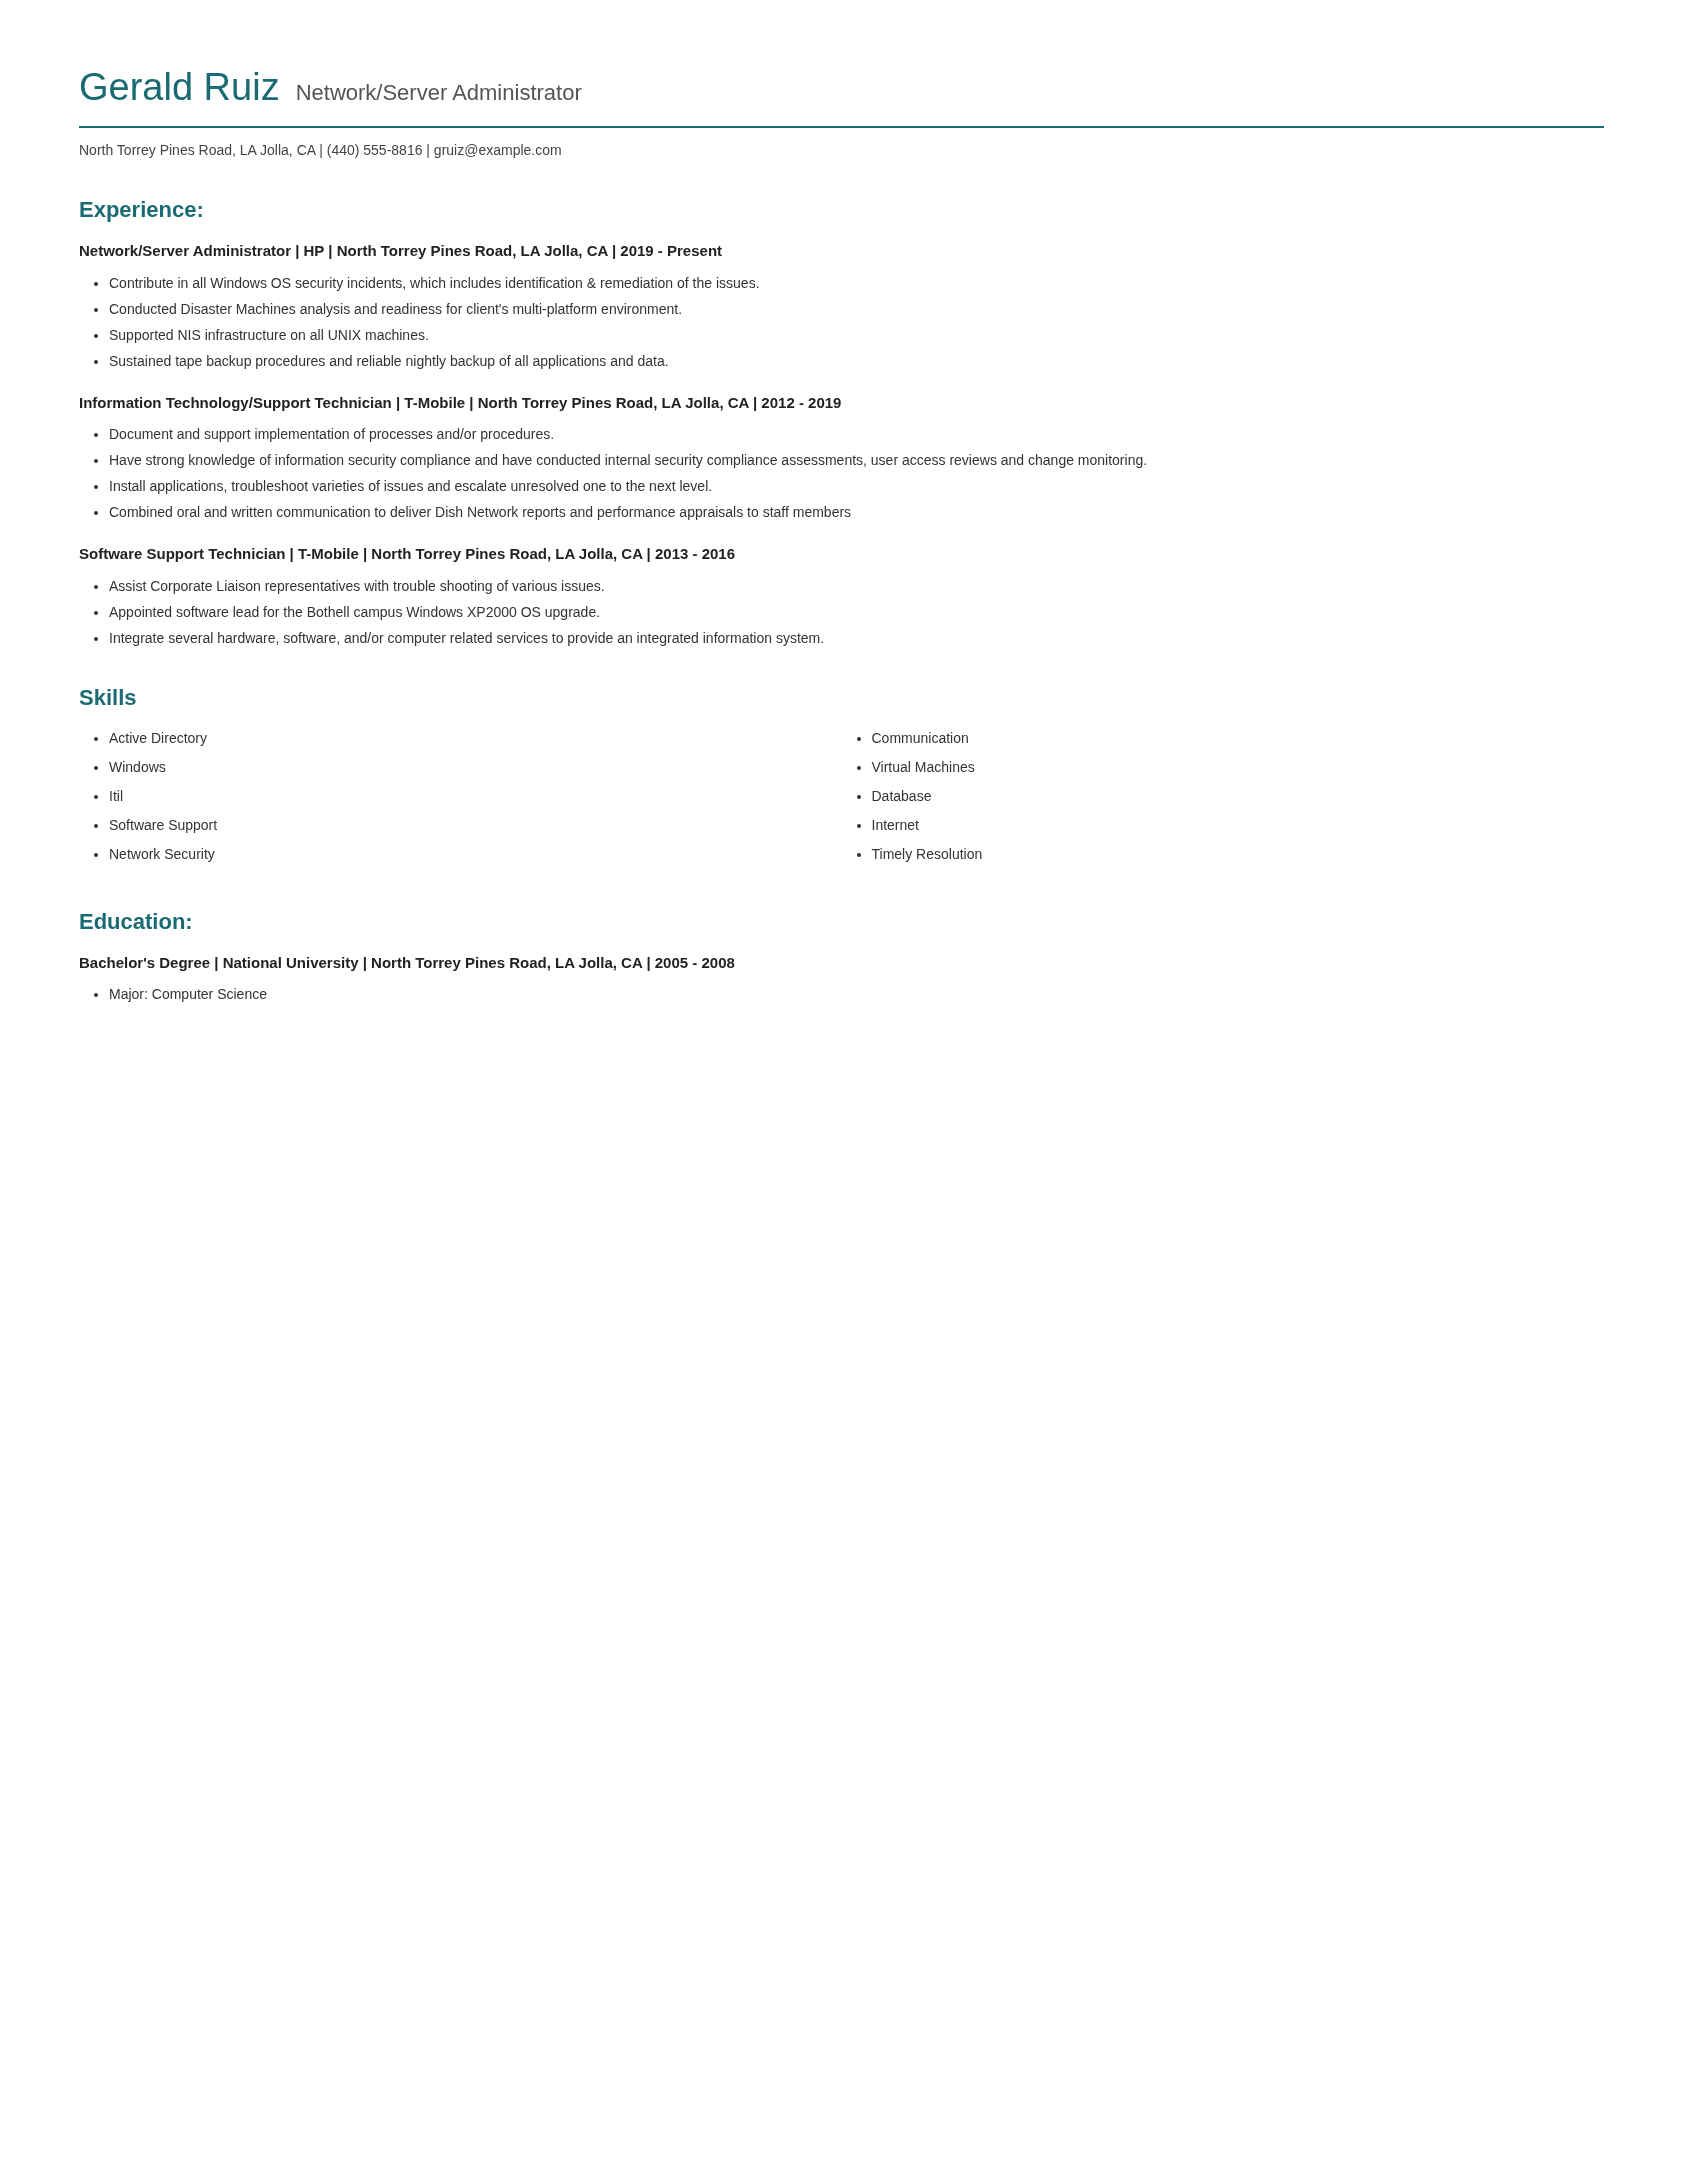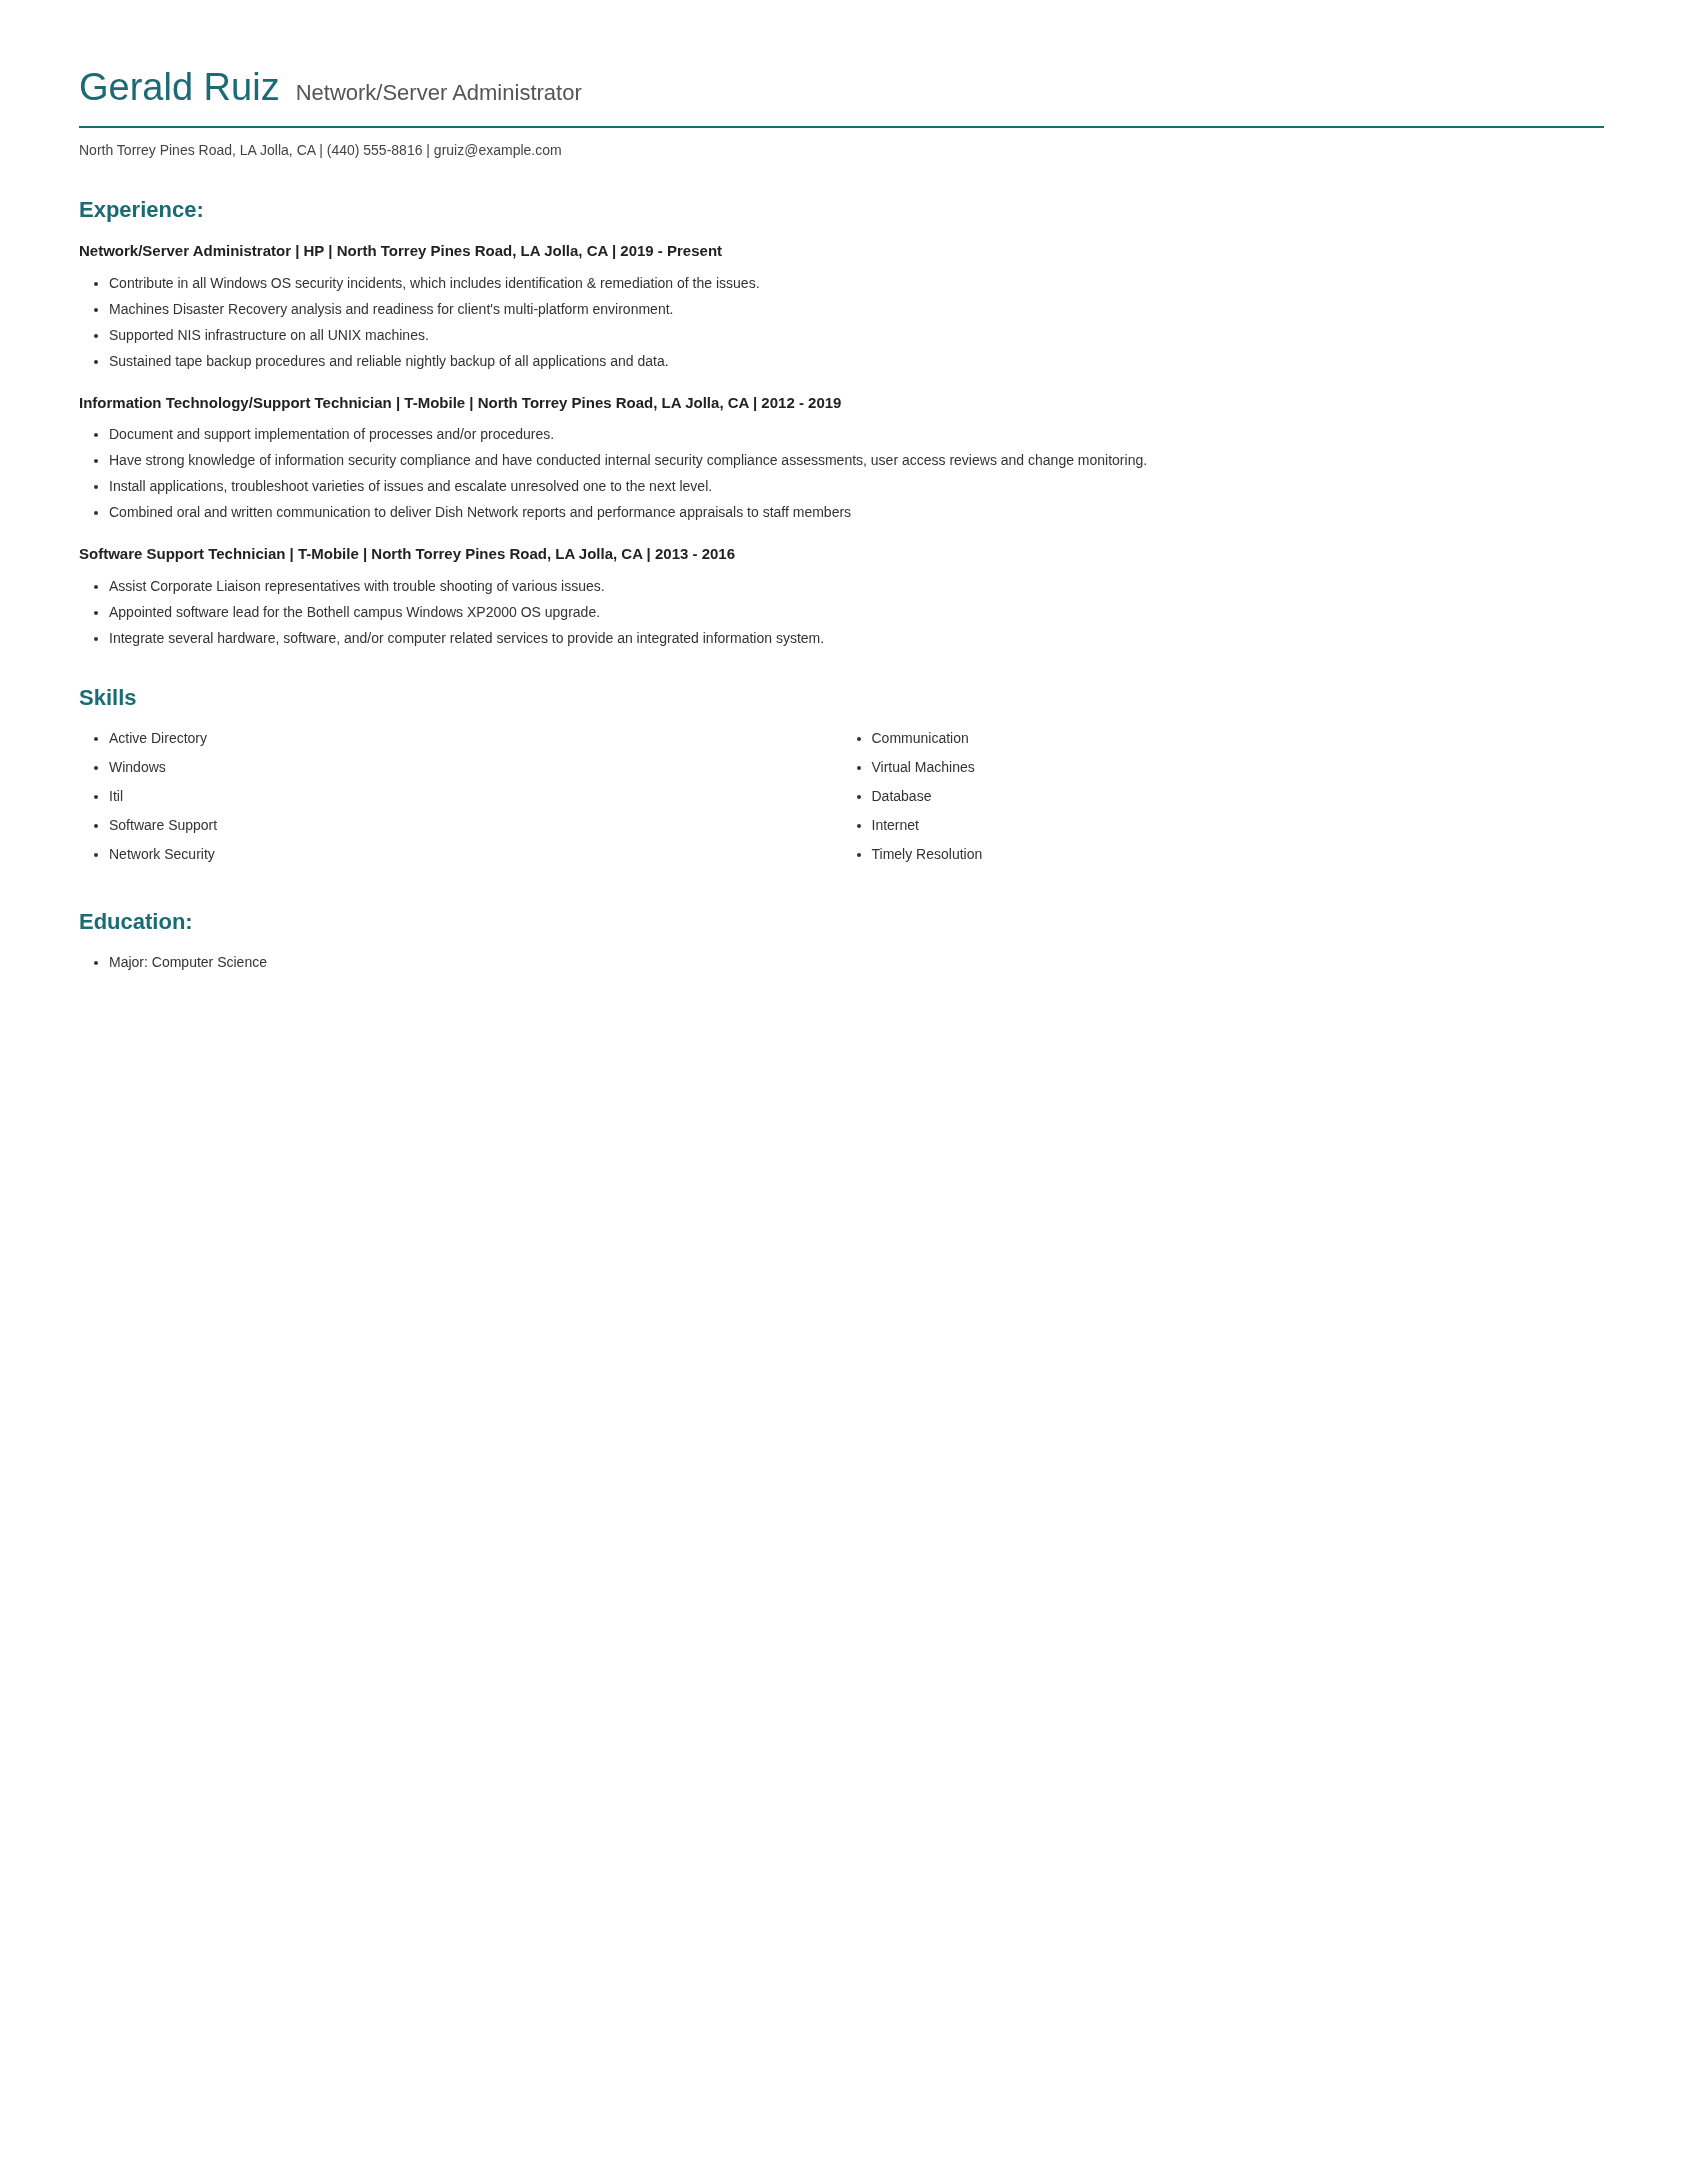--- a/index.html
+++ b/index.html
@@ -97,21 +97,21 @@
 <hr class="divider">
 <div class="contact-info">North Torrey Pines Road, LA Jolla, CA  |  (440) 555-8816  |  gruiz@example.com</div>
 
 <div class="section-title">Experience:</div>
 
 <div id="experience-container">
     <div style="margin-bottom: 18px;">
       <div class="job-title">Network/Server Administrator | HP | North Torrey Pines Road, LA Jolla, CA | 2019 - Present</div>
       <ul class="bullet-list">
         <li>Contribute in all Windows OS security incidents, which includes identification &amp; remediation of the issues.</li>
-        <li>Machines Disaster Recovery analysis and readiness for client's multi-platform environment.</li>
+        <li>Conducted Disaster Machines analysis and readiness for client's multi-platform environment.</li>
         <li>Supported NIS infrastructure on all UNIX machines.</li>
         <li>Sustained tape backup procedures and reliable nightly backup of all applications and data.</li>
       </ul>
     </div>
     <div style="margin-bottom: 18px;">
       <div class="job-title">Information Technology/Support Technician | T-Mobile | North Torrey Pines Road, LA Jolla, CA | 2012 - 2019</div>
       <ul class="bullet-list">
         <li>Document and support implementation of processes and/or procedures.</li>
         <li>Have strong knowledge of information security compliance and have conducted internal security compliance assessments, user access reviews and change monitoring.</li>
         <li>Install applications, troubleshoot varieties of issues and escalate unresolved one to the next level.</li>
@@ -146,18 +146,19 @@
         <li>Database</li>
         <li>Internet</li>
         <li>Timely Resolution</li>
       </ul>
   </div>
 </div>
 
 <div class="section-title">Education:</div>
 <div id="education-container">
     <div style="margin-bottom: 18px;">
+      <div class="education-title">Bachelor's Degree | National University | North Torrey Pines Road, LA Jolla, CA |  2005 - 2008</div>
       <ul class="bullet-list">
         <li>Major: Computer Science</li>
       </ul>
     </div>
   </div>
 
 
 </body></html>

